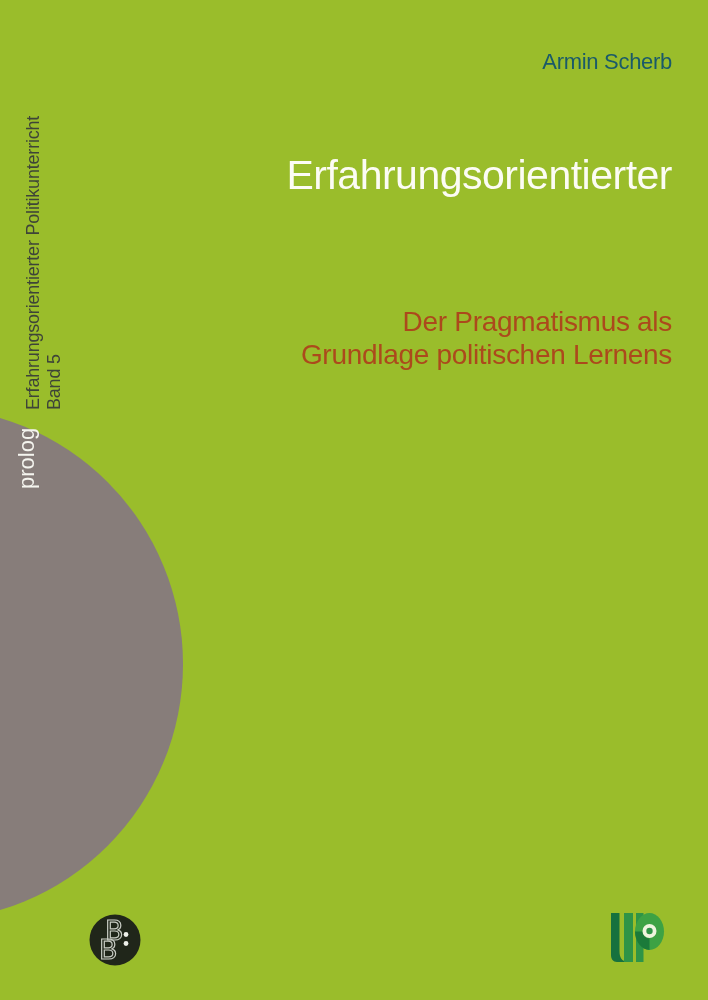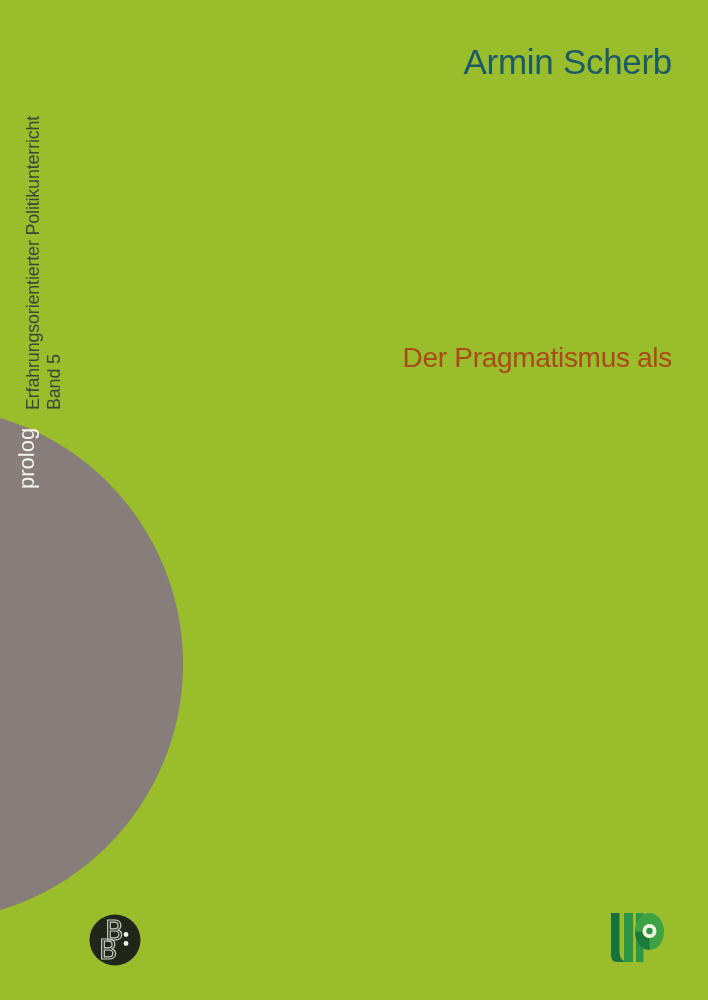--- a/index.html
+++ b/index.html
@@ -37,21 +37,21 @@
     transform-origin:0 0;
     white-space:nowrap;
     color:#f5f5ef;
     font-size:22px;
     line-height:22px;
   }
   .author{
     position:absolute;
     top:44px;right:36px;
     color:#1a5a69;
-    font-size:35px;
+    font-size:22px;
     line-height:36px;
     letter-spacing:-0.3px;
     text-align:center;
   }
   .title{
     position:absolute;
     top:152px;right:36px;
     color:#fcfcf4;
     font-size:41px;
     line-height:47px;
@@ -59,21 +59,20 @@
     text-align:right;
   }
   .subtitle{
     position:absolute;
     top:305px;right:36px;
     color:#ac491c;
     font-size:28px;
     line-height:33px;
     letter-spacing:-0.3px;
     text-align:right;
-    margin-top:36px;
   }
   .bb-logo{
     position:absolute;
     left:89px;top:914px;
     width:52px;height:52px;
   }
   .p-logo{
     position:absolute;
     left:606px;top:907px;
     width:62px;height:58px;
@@ -89,24 +88,26 @@
   <div class="spine">
     <div>Erfahrungsorientierter Politikunterricht</div>
     <div>Band 5</div>
   </div>
 
   <div class="series-name">prolog</div>
 
   <div class="author">Armin Scherb</div>
 
   <div class="title">
+    <div>Erfahrungsorientierter</div>
   </div>
 
   <div class="subtitle">
     <div>Der Pragmatismus als</div>
+    <div>Grundlage politischen Lernens</div>
   </div>
 
   <svg class="bb-logo" viewBox="0 0 52 52">
     <circle cx="26" cy="26" r="25.5" fill="#20261a"></circle>
     <text x="16" y="26" font-family="DejaVu Sans, sans-serif" font-size="27" fill="none" stroke="#c7cbc3" stroke-width="1.2">B</text>
     <text x="10" y="45" font-family="DejaVu Sans, sans-serif" font-size="27" fill="none" stroke="#c7cbc3" stroke-width="1.2">B</text>
     <circle cx="37" cy="20.5" r="2.4" fill="#eef0ea"></circle>
     <circle cx="37" cy="29.5" r="2.4" fill="#eef0ea"></circle>
   </svg>
 

